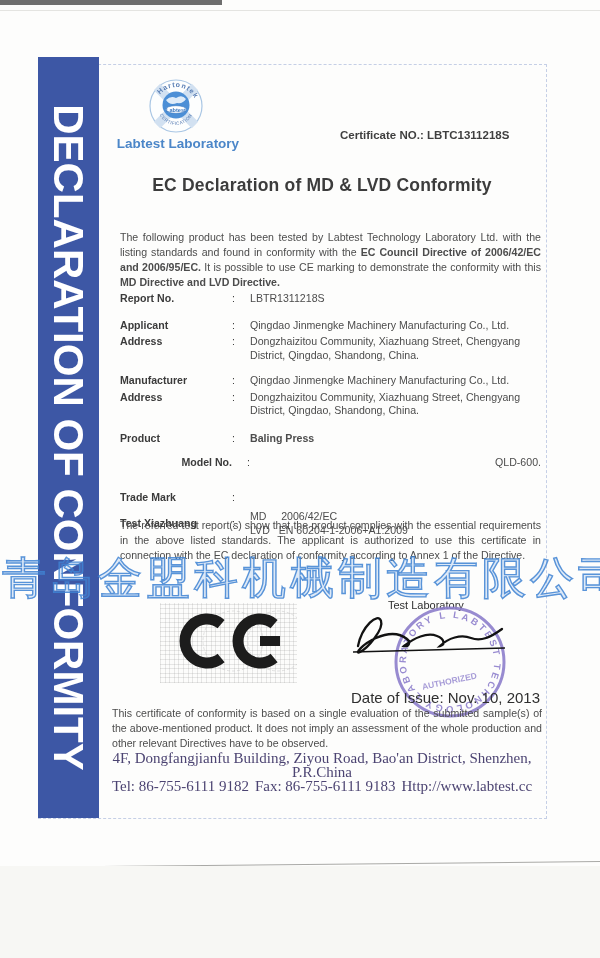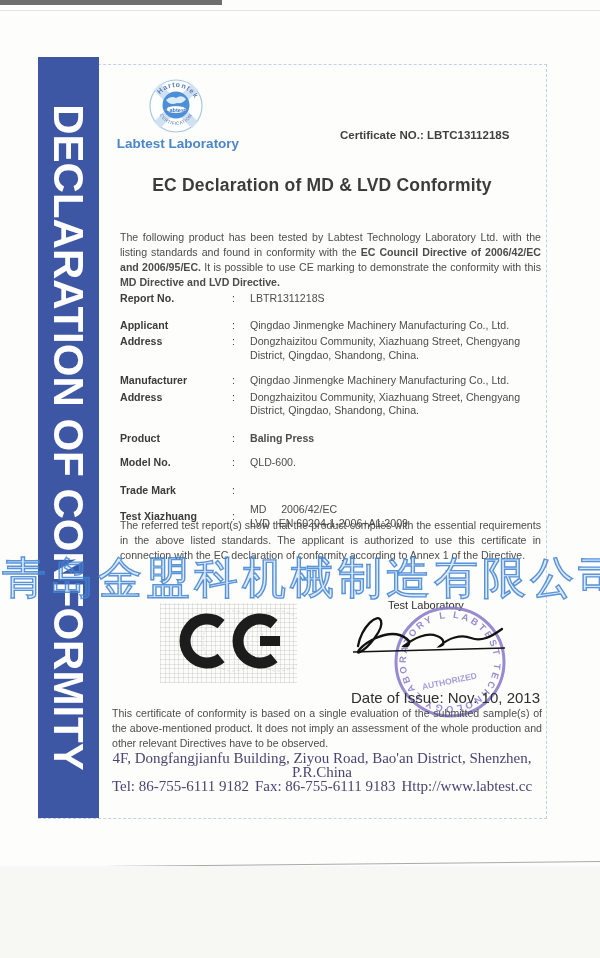--- a/index.html
+++ b/index.html
@@ -138,28 +138,28 @@
           <div>Dongzhaizitou Community, Xiazhuang Street, Chengyang District, Qingdao, Shandong, China.</div>
         </div>
       </div>
       <div class="field-row" style="margin-top: 14px;">
         <div class="f-label">Product</div>
         <div class="f-colon">:</div>
         <div class="f-value" style="font-weight: bold;">
           <div>Baling Press</div>
         </div>
       </div>
-      <div class="field-row" style="margin-top: 11px;">
+      <div class="field-row" style="margin-top: 11px; text-align: right;">
         <div class="f-label">Model No.</div>
         <div class="f-colon">:</div>
         <div class="f-value">
           <div>QLD-600.</div>
         </div>
       </div>
-      <div class="field-row" style="margin-top: 14px; align-items: flex-end;">
+      <div class="field-row" style="margin-top: 21px; align-items: flex-end;">
         <div class="f-label">Trade Mark</div>
         <div class="f-colon">:</div>
       </div>
       <div class="field-row" style="margin-top: 6px; align-items: center;">
         <div class="f-label">Test Xiazhuang</div>
         <div class="f-colon">:</div>
         <div class="f-value">
           <div>MD&nbsp;&nbsp;&nbsp;&nbsp;&nbsp;2006/42/EC</div>
           <div>LVD&nbsp;&nbsp;&nbsp;EN 60204-1-2006+A1:2009</div>
         </div>

